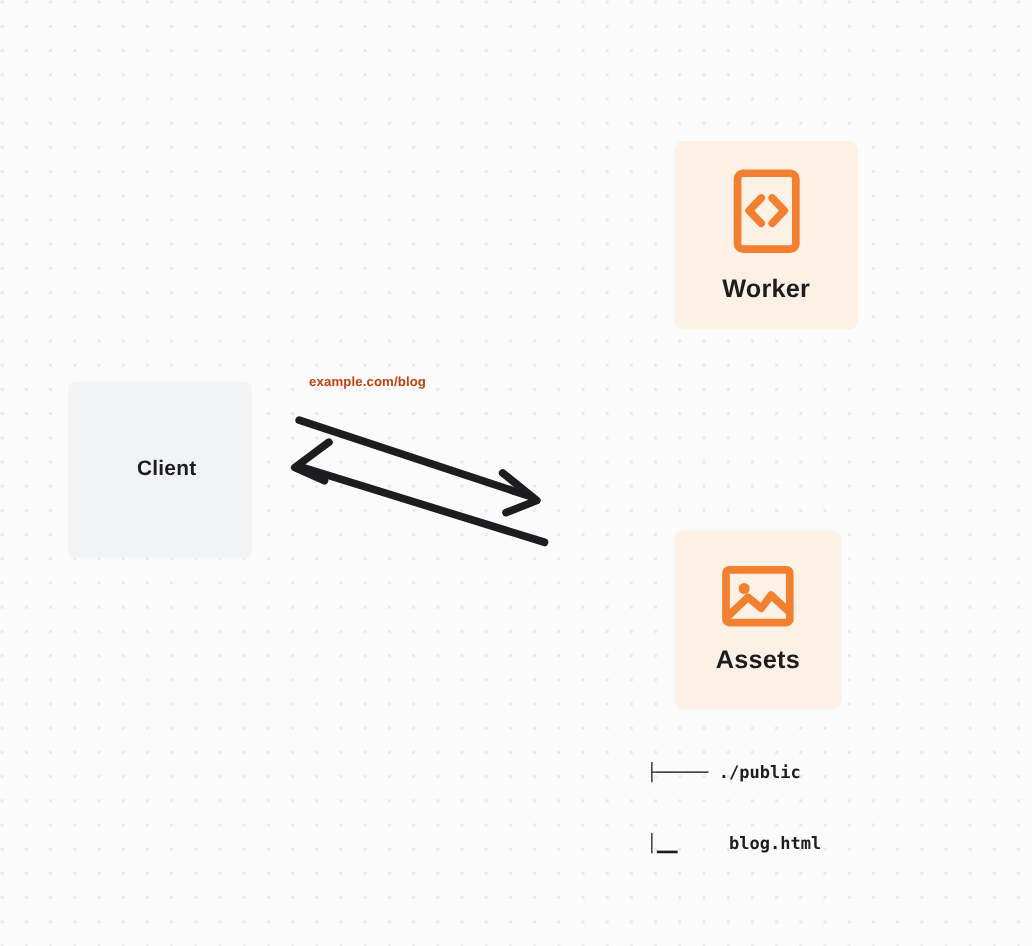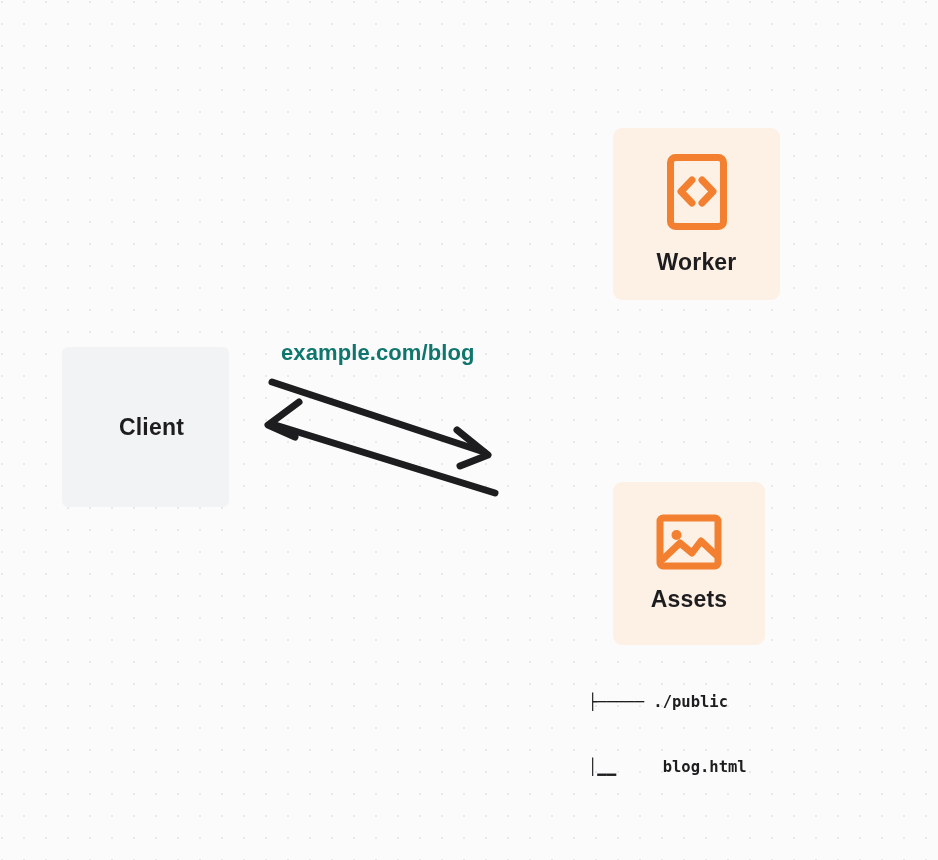--- a/index.html
+++ b/index.html
@@ -29,35 +29,35 @@
     top: 347px;
     width: 167px;
     height: 160px;
     background: #f2f3f5;
     border-radius: 6px;
     display: flex;
     align-items: center;
     justify-content: center;
   }
   .client-label {
-    font-size: 23px;
+    font-size: 19px;
     font-weight: bold;
     color: #1d1d1f;
     letter-spacing: 0.2px;
     margin-left: 12px;
   }
 
   
   .edge-label {
     position: absolute;
     left: 281px;
     top: 340px;
-    font-size: 22px;
+    font-size: 12px;
     font-weight: bold;
-    color: #0f766e;
+    color: #c2410c;
     letter-spacing: 0.1px;
     white-space: nowrap;
   }
 
   
   .arrows {
     position: absolute;
     left: 0;
     top: 0;
     width: 938px;

